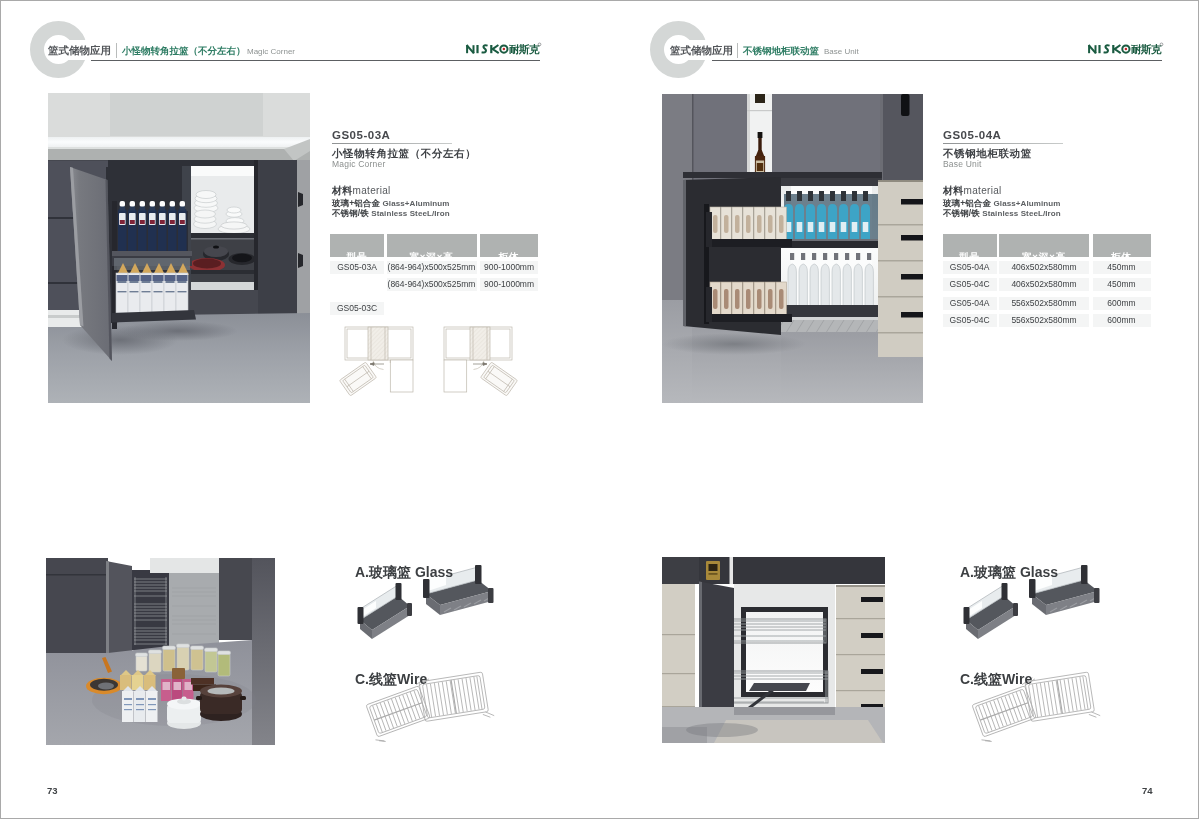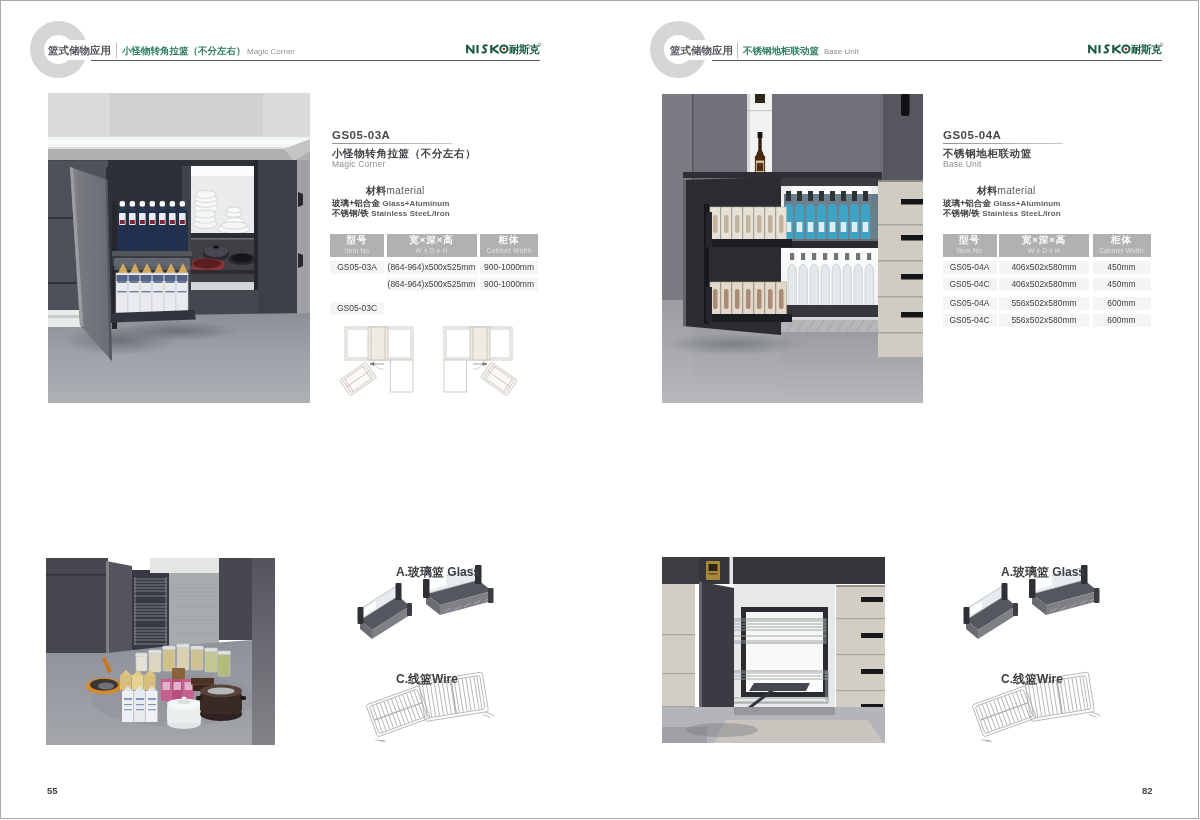--- a/index.html
+++ b/index.html
@@ -12,29 +12,29 @@
   .hzh { position:absolute; font-size:10.5px; font-weight:bold; color:#53565a; letter-spacing:0px; white-space:nowrap; }
   .hgreen { position:absolute; font-size:9.5px; font-weight:bold; color:#2d7c63; letter-spacing:0px; white-space:nowrap; }
   .hen { position:absolute; font-size:8px; color:#8e9392; letter-spacing:0px; white-space:nowrap; }
   .hdiv { position:absolute; width:1px; height:15px; background:#b9bcbb; }
   .hrule { position:absolute; height:1px; background:#5c5f62; }
   .code { position:absolute; font-size:11.5px; font-weight:bold; color:#47494d; letter-spacing:0.5px; }
   .codeline { position:absolute; height:1px; background:linear-gradient(to right,#8f9293,#c9cccb); }
   .title-zh { position:absolute; font-size:10.5px; font-weight:bold; color:#3e4145; letter-spacing:0.6px; white-space:nowrap; }
   .title-en { position:absolute; font-size:8.5px; color:#8b8f8e; letter-spacing:0.2px; }
   .mat { position:absolute; font-size:10px; color:#55585c; letter-spacing:0.3px; }
-  .mat b { color:#3a3d41;margin-left:34px; }
+  .mat b { color:#3a3d41; }
   .matline { position:absolute; font-size:8.5px; font-weight:bold; color:#3f4245; letter-spacing:0.1px; white-space:nowrap; }
   .matline span { color:#5d6063; font-size:8px;text-align:right; }
   .th { position:absolute; background:#afb2b1; color:#fff; text-align:center; }
-  .th .t1 { font-size:9.5px; font-weight:bold; letter-spacing:1px; padding-top:0; }
+  .th .t1 { font-size:9.5px; font-weight:bold; letter-spacing:1px; padding-top:17px; }
   .th .t2 { font-size:6.5px; color:#dfe2e1; letter-spacing:0.3px; margin-top:0px; }
   .td { position:absolute; background:#f4f5f5; color:#3c3f42; font-size:8.5px; text-align:center; letter-spacing:0px; white-space:nowrap; line-height:13px; }
   .td span { display:inline-block; }
-  .plabel { position:absolute; font-size:12px; font-weight:bold; color:#3c3f42; letter-spacing:0px; white-space:nowrap;margin-left:41px; }
+  .plabel { position:absolute; font-size:14px; font-weight:bold; color:#3c3f42; letter-spacing:0px; white-space:nowrap; }
   .pagenum { position:absolute; font-size:9.5px; font-weight:bold; color:#3f4245; }
 </style>
 </head>
 <body>
 
 <div class="pageframe"></div>
 
 <div class="cring" style="left:30px; top:21px;"></div>
 
 <div class="cnotch" style="left:61px; top:40px; width:34px;"></div>
@@ -865,15 +865,15 @@
 </svg>
 
 <div class="plabel" style="left:355px; top:564px;">A.玻璃篮 Glass</div>
 
 <div class="plabel" style="left:355px; top:671px;">C.线篮Wire</div>
 
 <div class="plabel" style="left:960px; top:564px;">A.玻璃篮 Glass</div>
 
 <div class="plabel" style="left:960px; top:671px;">C.线篮Wire</div>
 
-<div class="pagenum" style="left:47px; top:785px;">55</div>
-
-<div class="pagenum" style="left:1142px; top:785px;">82</div>
+<div class="pagenum" style="left:47px; top:785px;">73</div>
+
+<div class="pagenum" style="left:1142px; top:785px;">74</div>
 
 </body></html>

